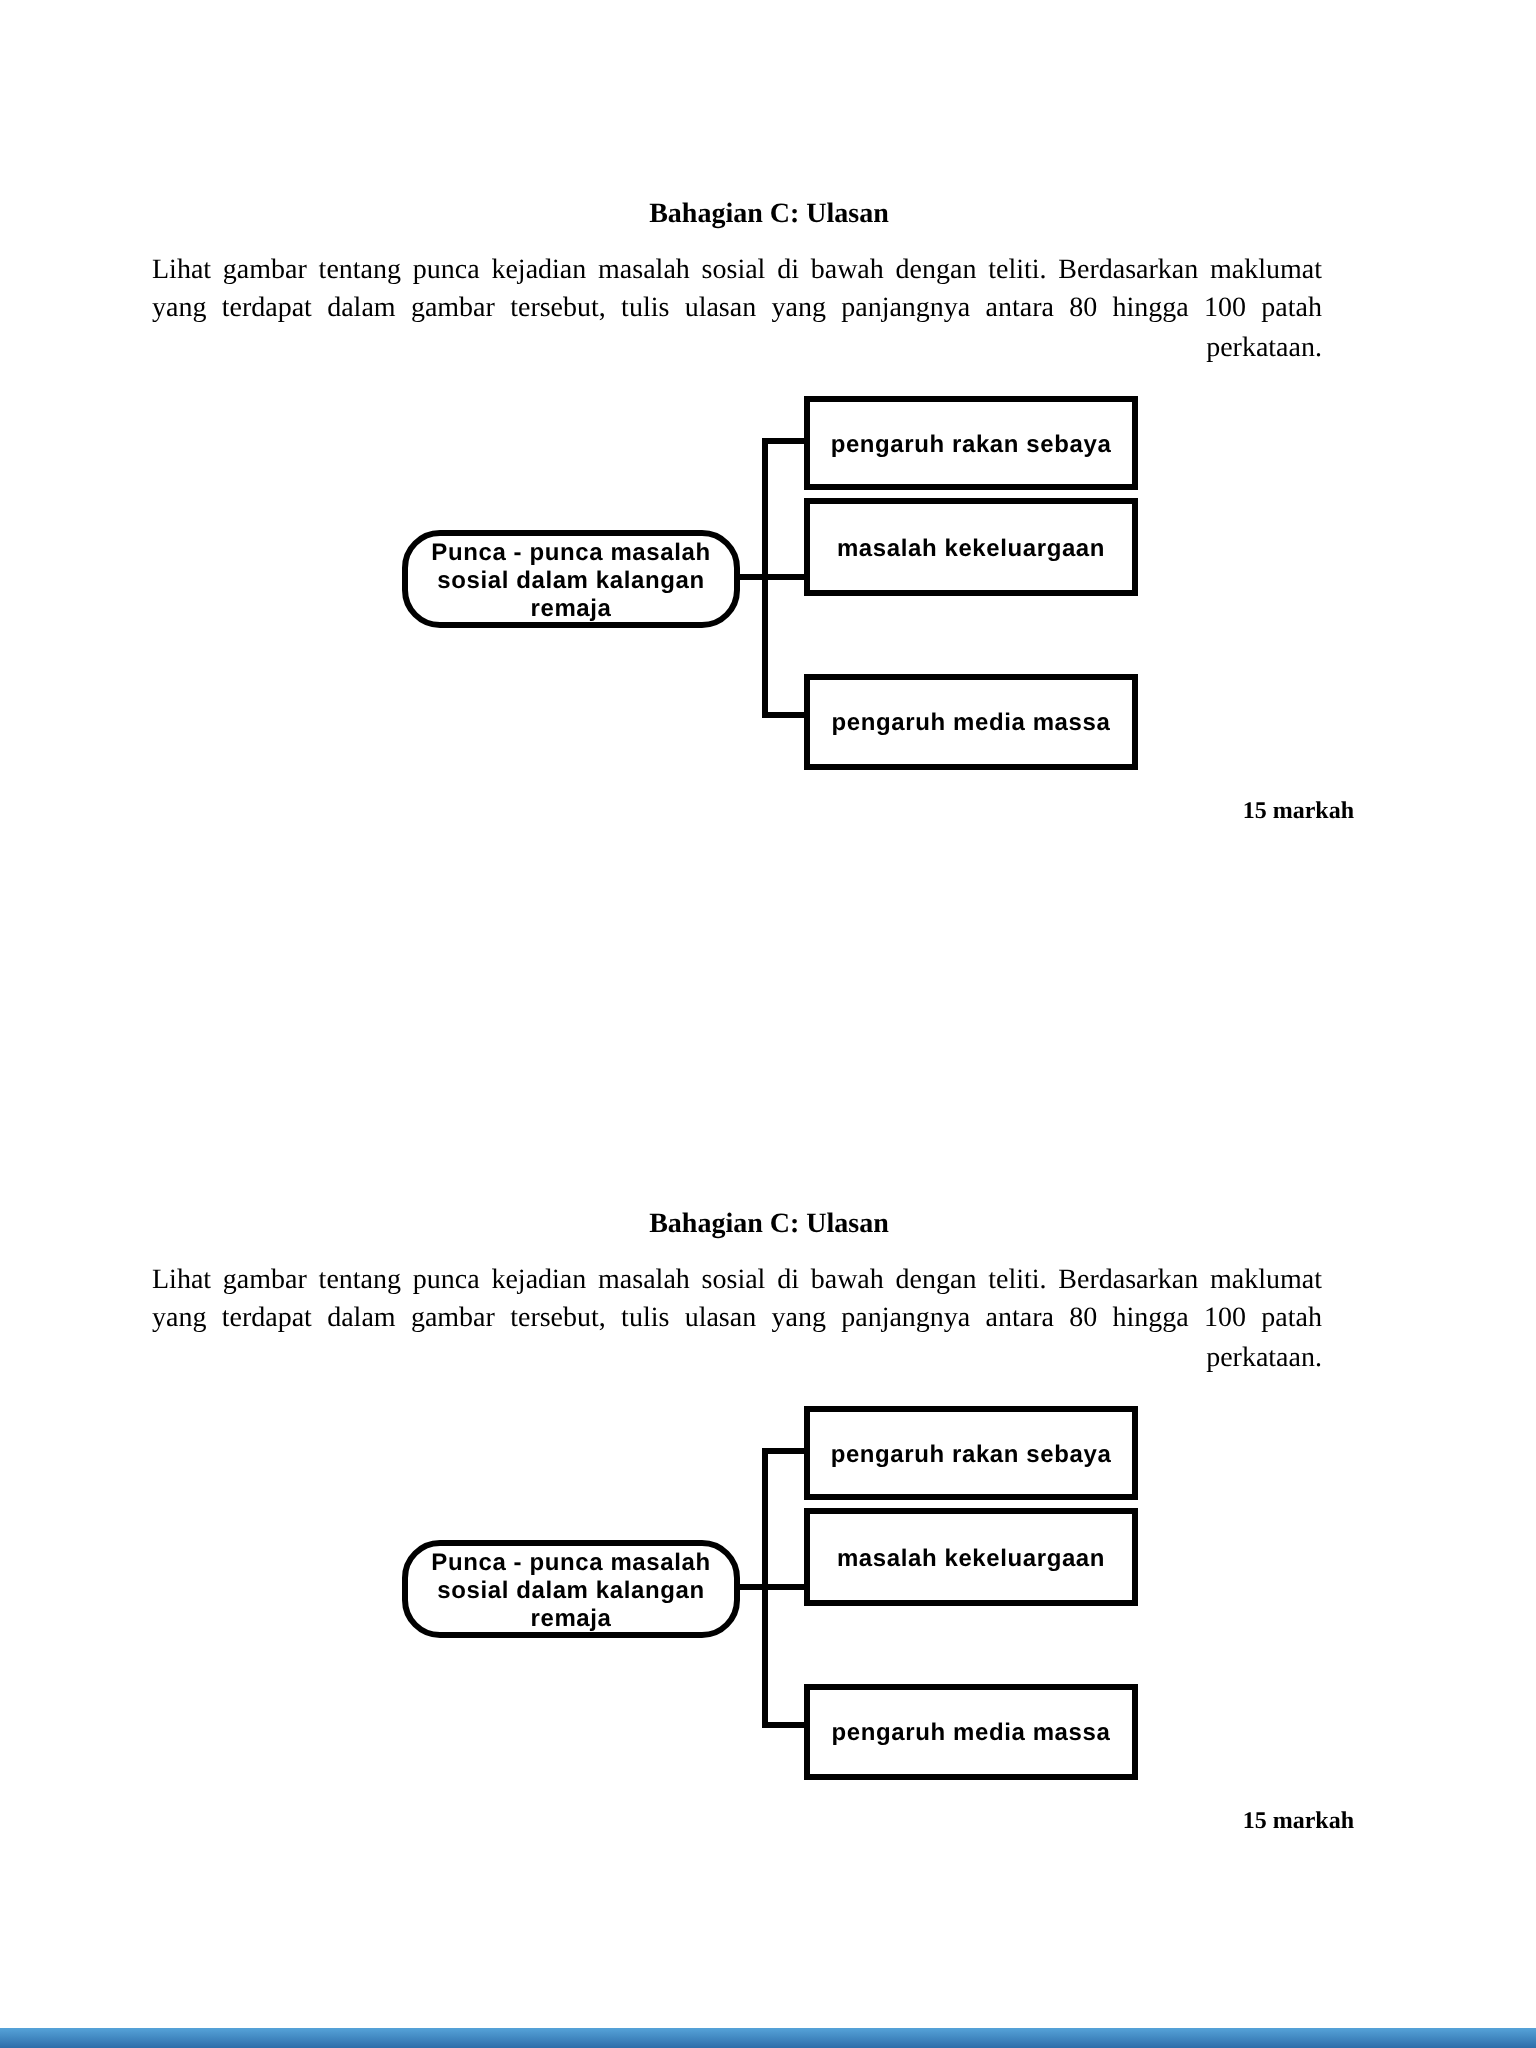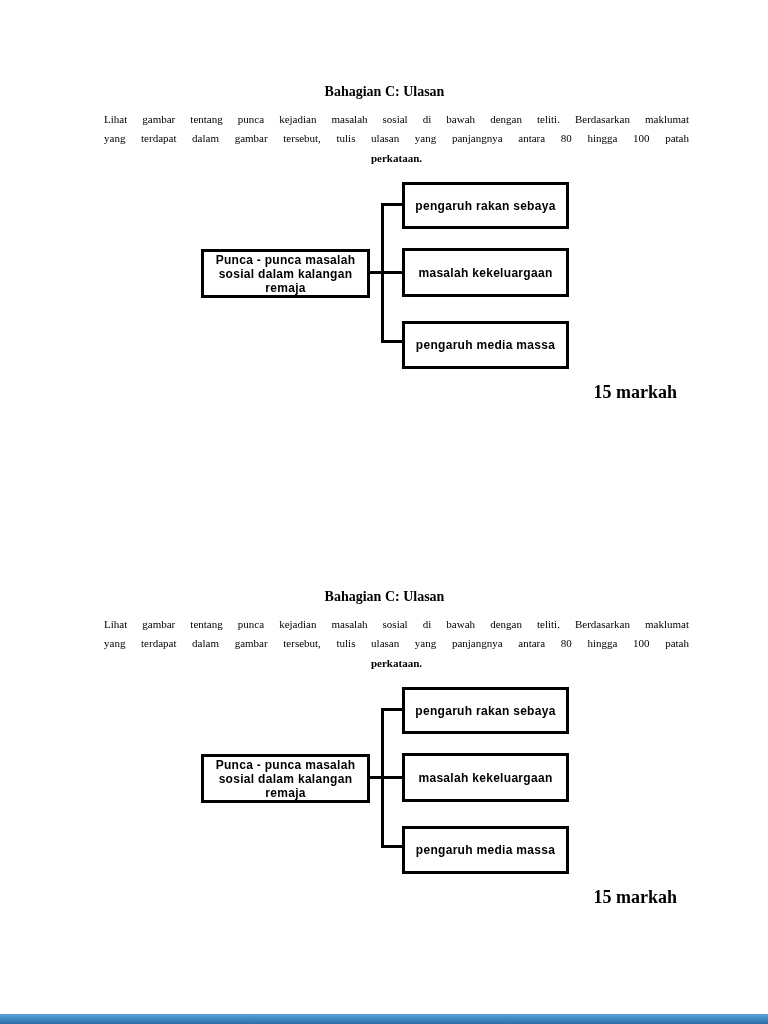--- a/index.html
+++ b/index.html
@@ -13,89 +13,90 @@
     height: 1024px;
     overflow: hidden;
     color: #000000;
     font-family: "Liberation Serif", serif;
   }
   .page-section {
     position: absolute;
     left: 0;
     width: 768px;
     height: 505px;
+    margin-top: 16px;
   }
   .section-1 { top: 0; }
   .section-2 { top: 505px; }
 
   .section-title {
     position: absolute;
     top: 83px;
     left: 92px;
     width: 585px;
     text-align: center;
     font-weight: bold;
     font-size: 14px;
     line-height: 18px;
   }
   .instruction {
     position: absolute;
     top: 110px;
-    left: 104px;
+    left: 76px;
     width: 585px;
-    font-size: 11px;
+    font-size: 14px;
   }
   .instr-line {
     line-height: 19.3px;
   }
   .just {
     text-align: justify;
     text-align-last: justify;
   }
   .instr-line b { font-weight: normal; }
-  .last-line { font-weight: bold; text-align: center; }
+  .last-line { font-weight: normal; text-align: right; }
 
   .dbox {
     position: absolute;
     box-sizing: border-box;
     border: 3px solid #737373;
     background: #ffffff;
     display: flex;
     flex-direction: column;
     align-items: center;
     justify-content: center;
     text-align: center;
     font-family: "Liberation Sans", sans-serif;
     font-weight: bold;
     font-size: 12px;
     letter-spacing: 0.3px;
     line-height: 14px;
   }
-  .root-box { left: 201px; top: 249px; width: 169px; height: 49px; }
+  .root-box { left: 201px; top: 249px; width: 169px; height: 49px; border-radius: 19px; }
   .child-box-1 { left: 402px; top: 182px; width: 167px; height: 47px; }
-  .child-box-2 { left: 402px; top: 248px; width: 167px; height: 49px; }
+  .child-box-2 { left: 402px; top: 233px; width: 167px; height: 49px; }
   .child-box-3 { left: 402px; top: 321px; width: 167px; height: 48px; }
 
   .conn {
     position: absolute;
     background: #000000;
   }
   .conn-root   { left: 367px; top: 271px; width: 37px; height: 3px; }
   .conn-spine  { left: 381px; top: 203px; width: 3px;  height: 140px; }
   .conn-stub-top { left: 381px; top: 203px; width: 23px; height: 3px; }
   .conn-stub-bot { left: 381px; top: 340px; width: 23px; height: 3px; }
 
   .marks {
     position: absolute;
     top: 382px;
     left: 92px;
     width: 585px;
     text-align: right;
     font-weight: bold;
-    font-size: 18px;
+    font-size: 12px;
   }
 
   .next-page-edge {
     position: absolute;
     left: 0;
     bottom: 0;
     width: 768px;
     height: 10px;
   }
 </style>

